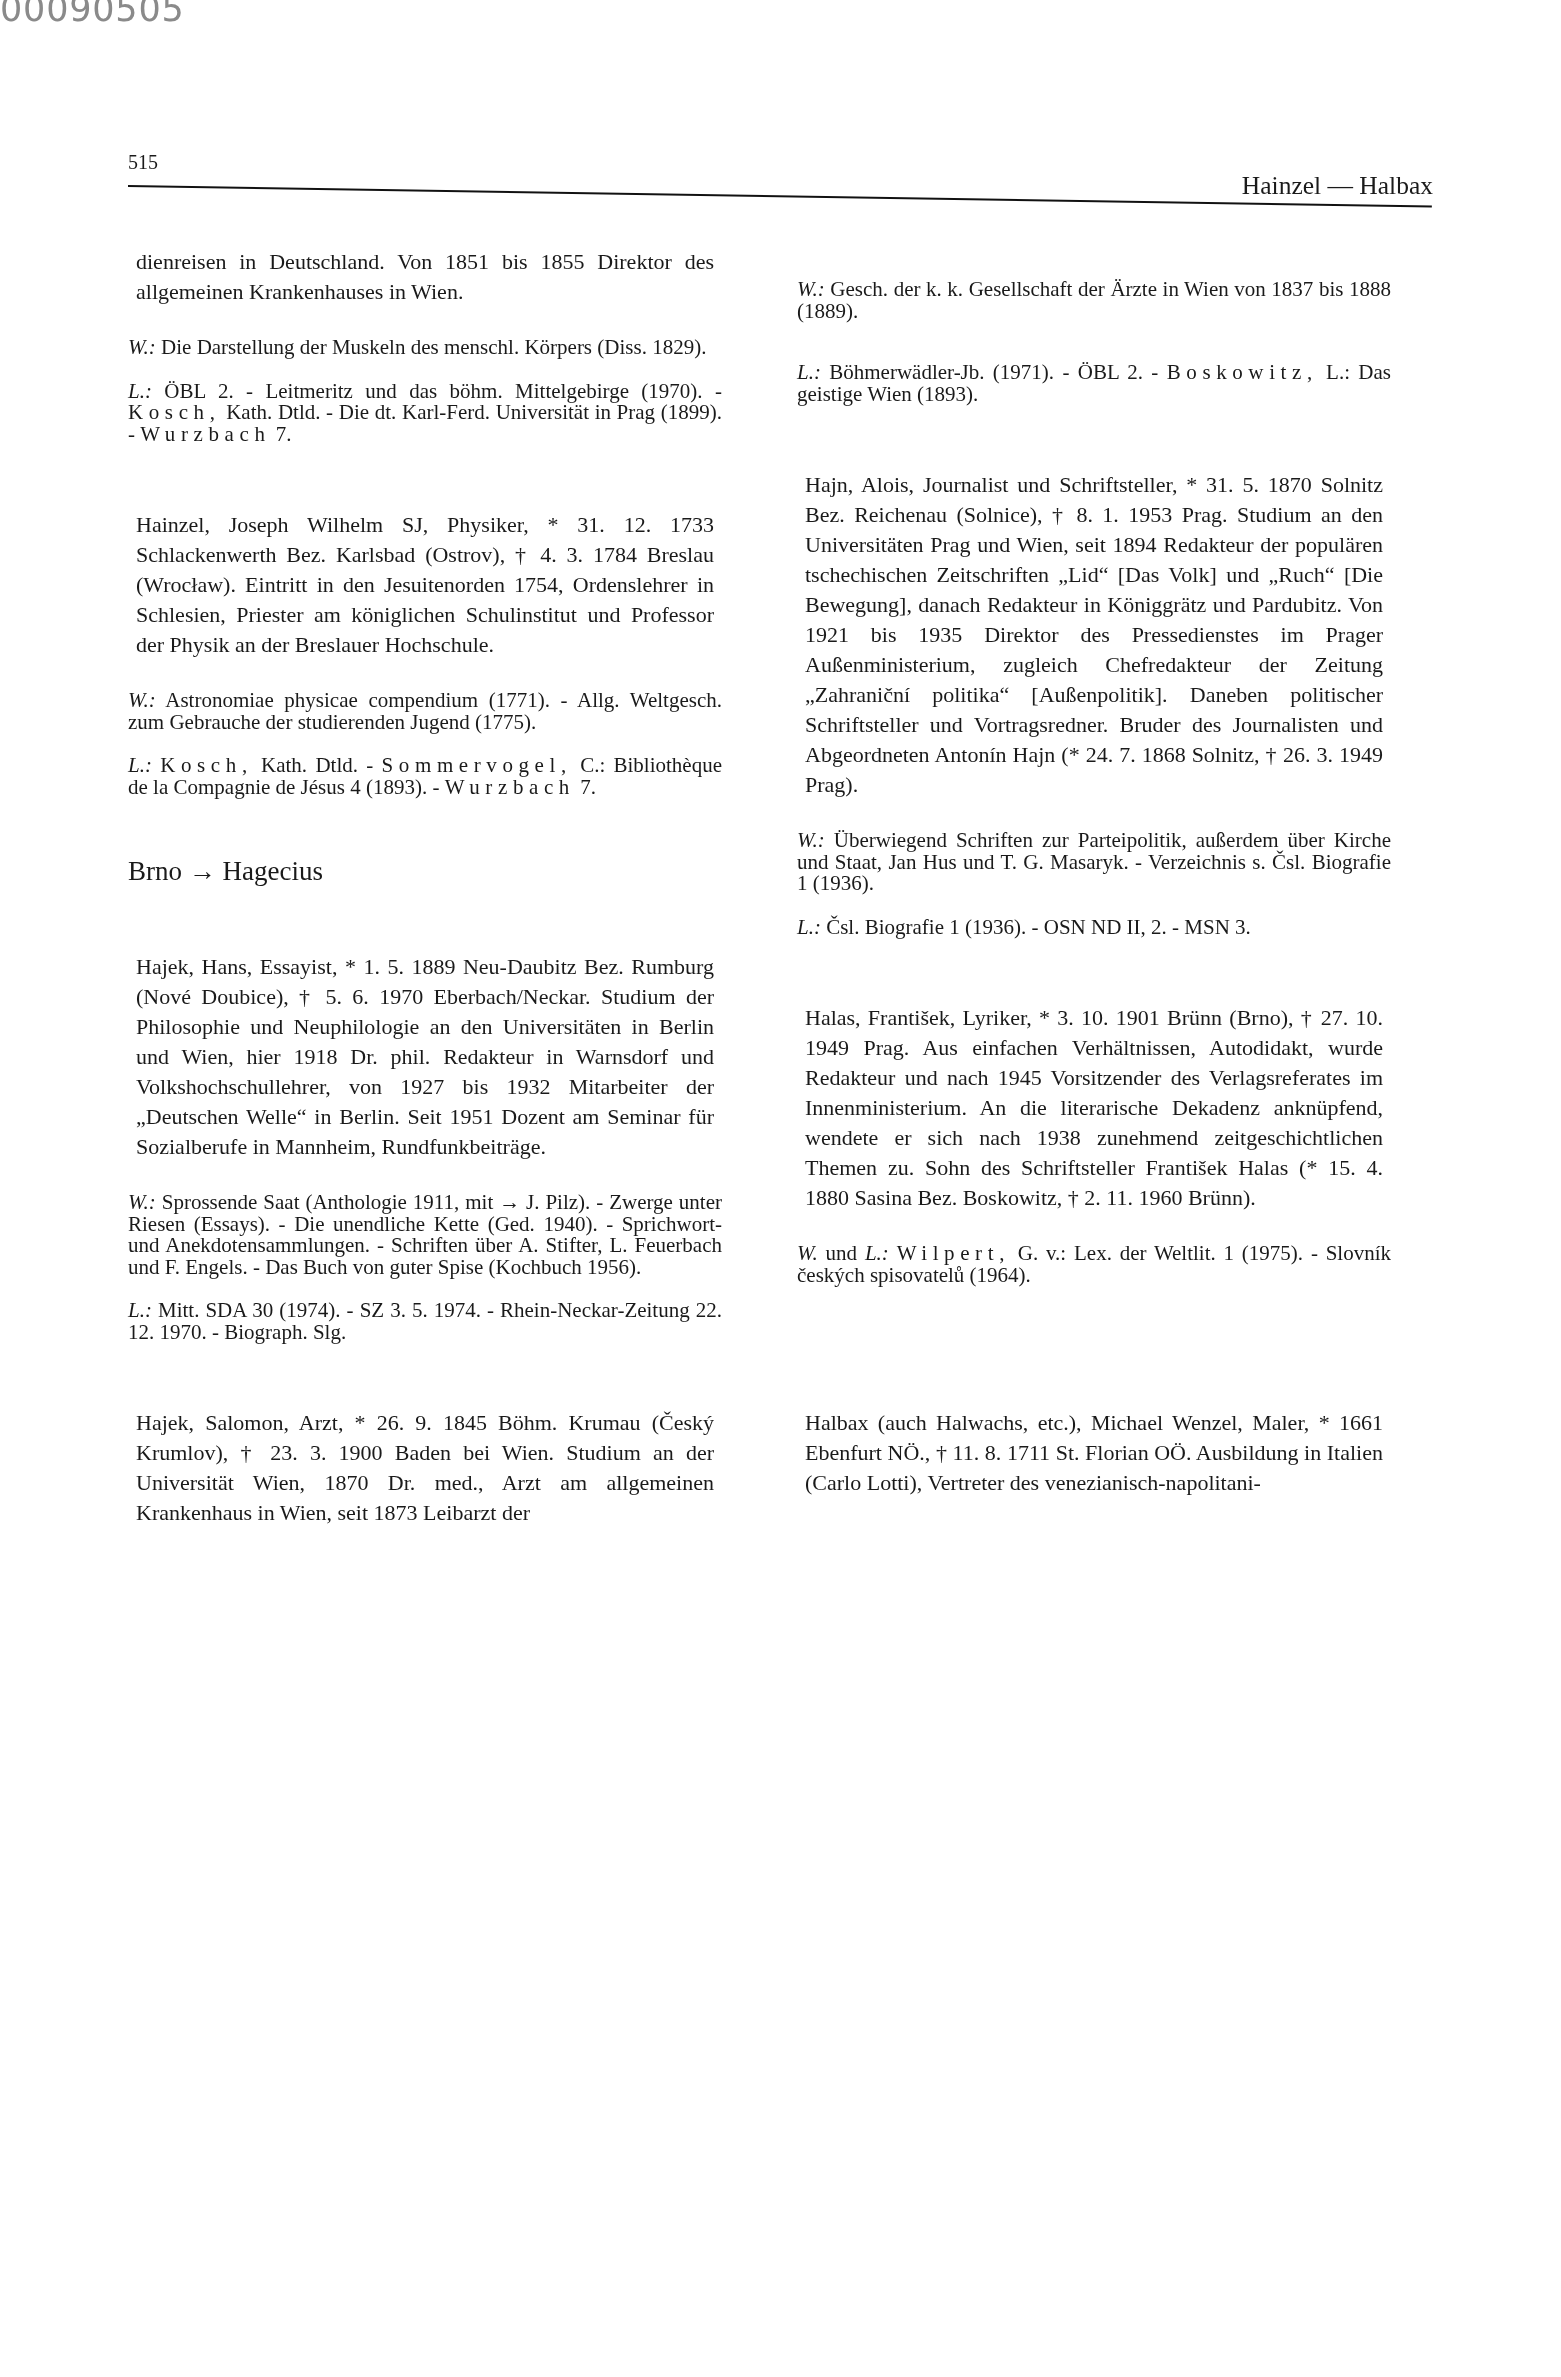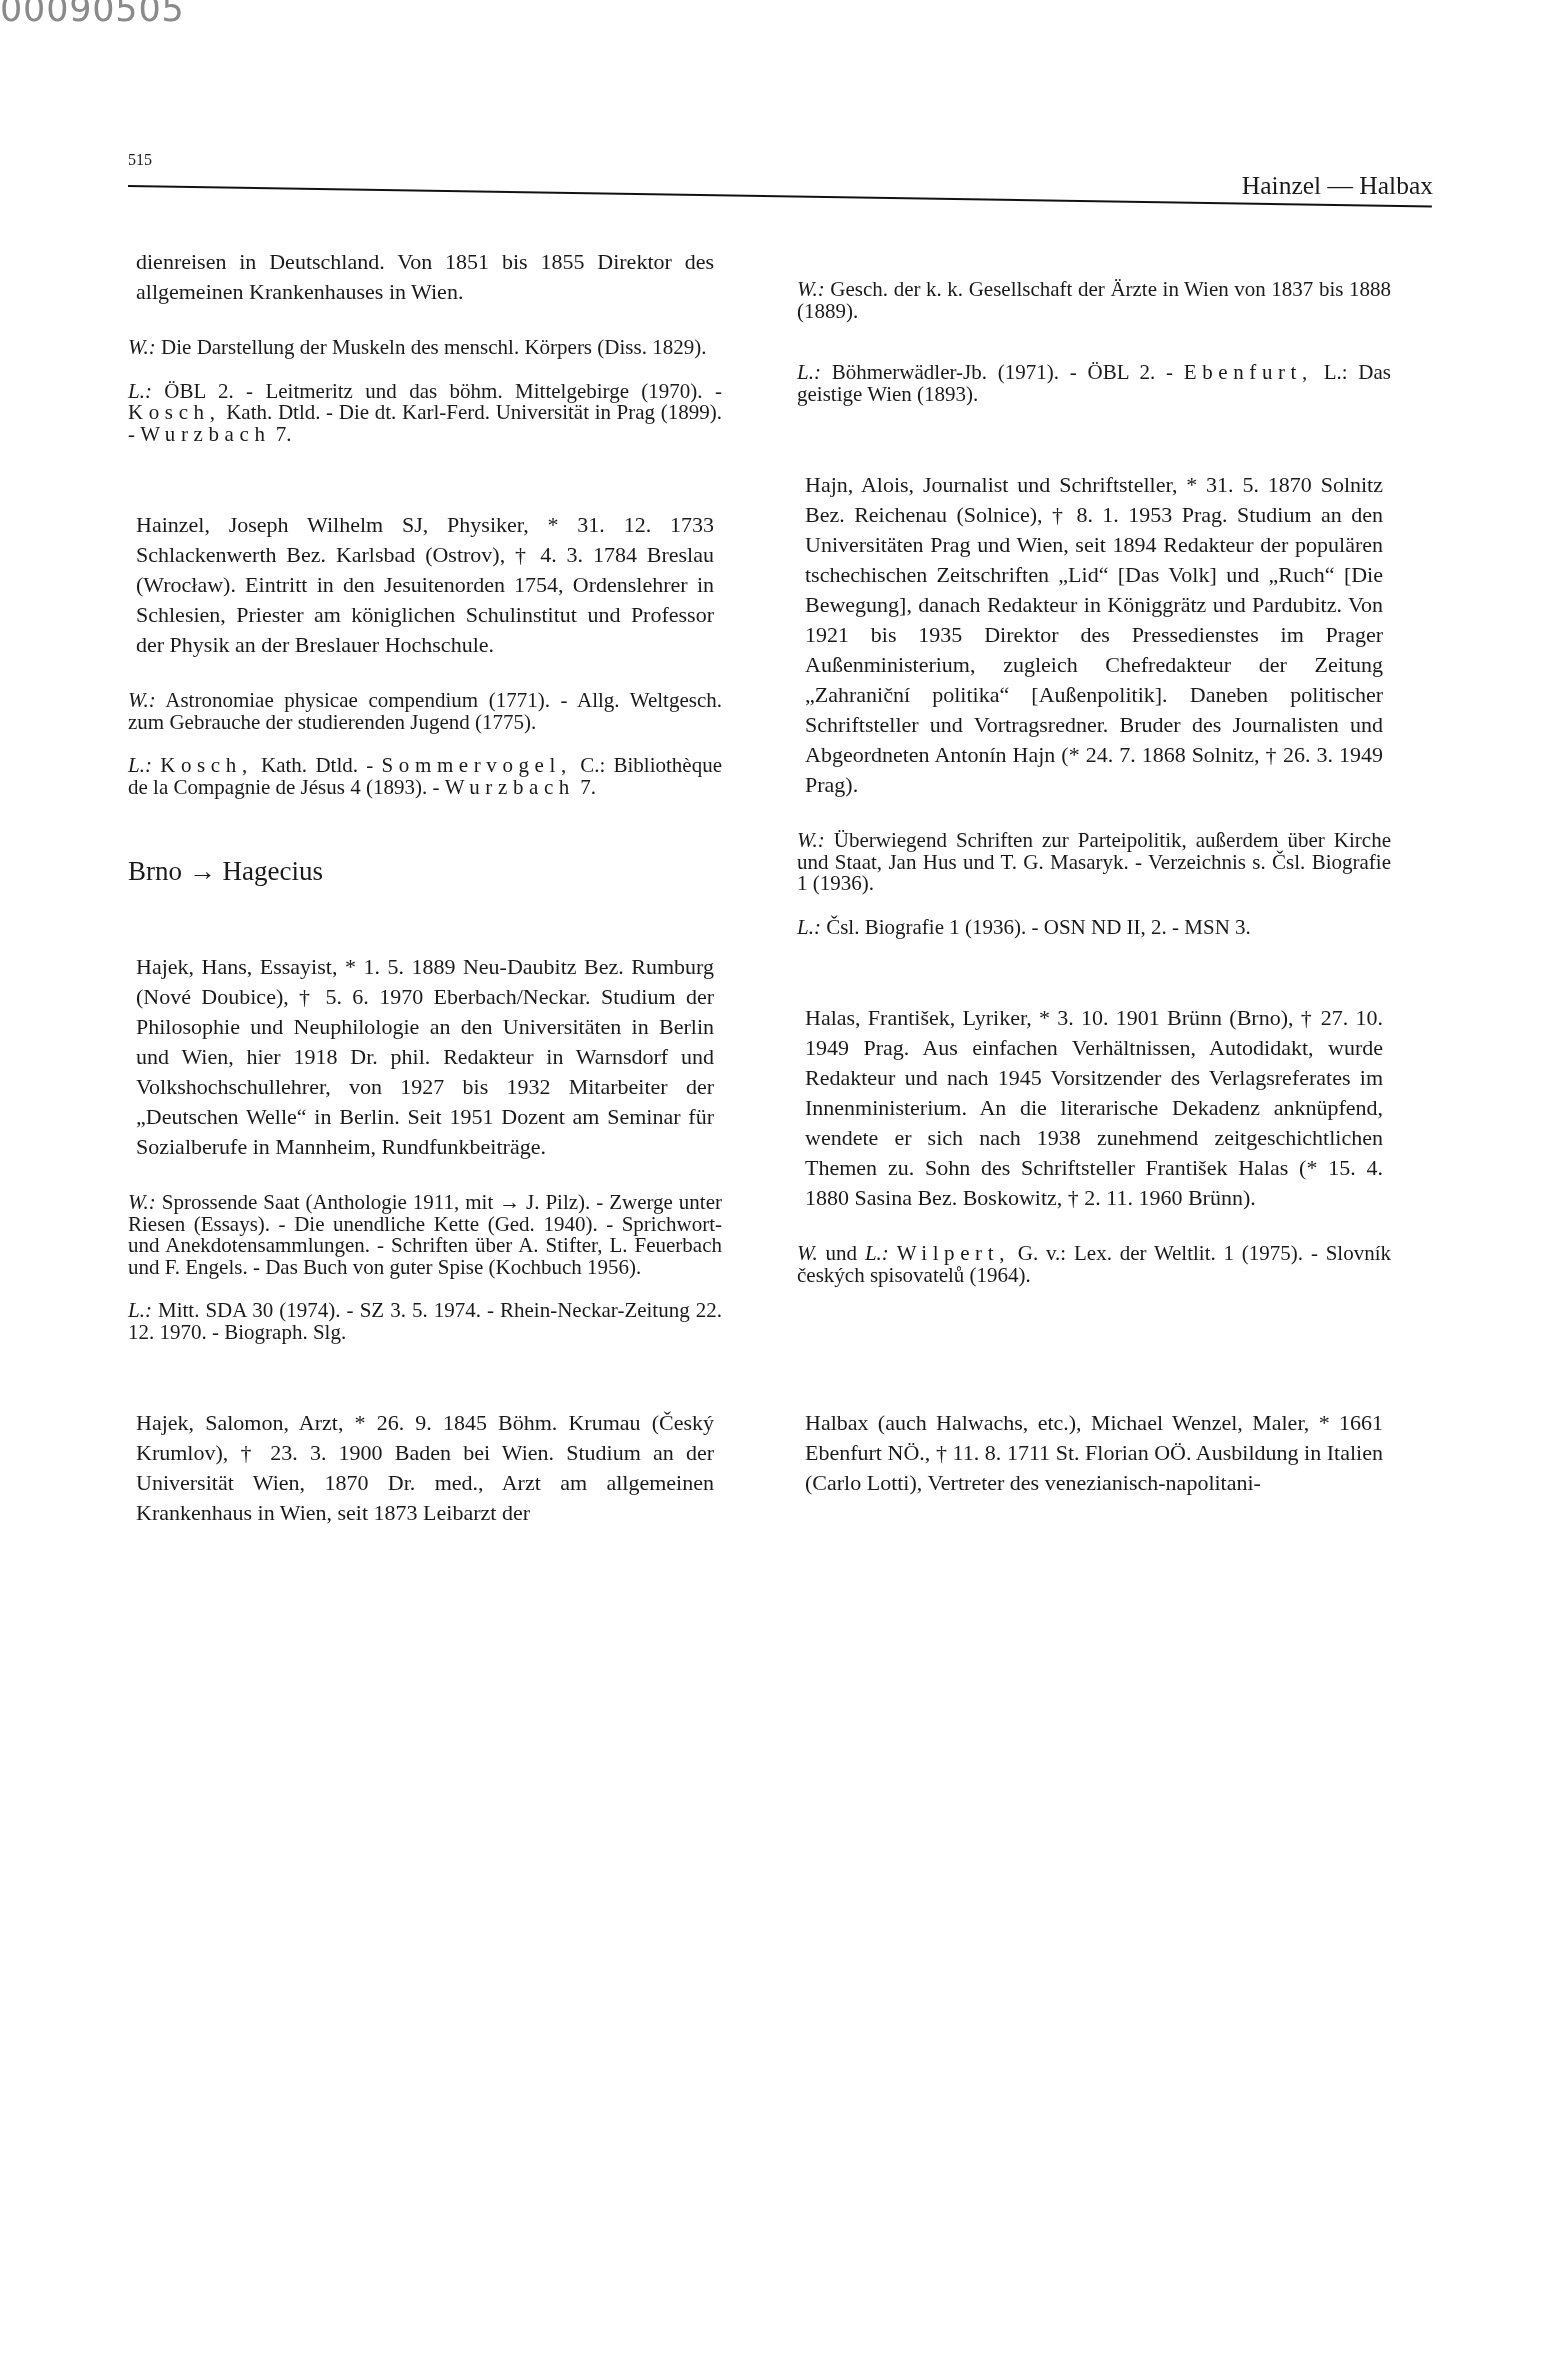--- a/index.html
+++ b/index.html
@@ -8,21 +8,21 @@
     font-family: "DejaVu Serif", "Liberation Serif", serif;
     color: #1a1a1a;
   }
   .watermark {
     position: absolute; left: 0; top: -11px;
     font-family: "DejaVu Sans", "Liberation Sans", sans-serif;
     font-size: 35px; color: #8a8a8a; letter-spacing: 0.8px;
   }
   .page-number {
     position: absolute; left: 128px; top: 151px;
-    font-size: 16px; font-family: "Liberation Serif", serif;
+    font-size: 20px; font-family: "Liberation Serif", serif;
   }
   .running-head {
     position: absolute; right: 128px; top: 171px;
     font-size: 25.5px; font-family: "Liberation Serif", serif;
   }
   .header-rule {
     position: absolute; left: 128px; top: 185px; width: 1304px; height: 2.4px;
     background: #111; transform-origin: left center; transform: rotate(0.9deg);
   }
   .column {
@@ -96,21 +96,21 @@
     <p class="entry-body"><span class="hw">Hajek,</span><span> Salomon, Arzt, * 26. 9. 1845 Böhm. Krumau (Český Krumlov), † 23. 3. 1900 Baden bei Wien. Studium an der Universität Wien, 1870 Dr. med., Arzt am allgemeinen Krankenhaus in Wien, seit 1873 Leibarzt der</span></p>
   </section>
 </div>
 
 <div class="column col-right">
 
   <section>
     <div class="gap-m"></div>
     <p class="ref"><span class="lbl">W.:</span><span> Gesch. der k. k. Gesellschaft der Ärzte in Wien von 1837 bis 1888 (1889).</span></p>
     <div class="gap-m"></div>
-    <p class="ref"><span class="lbl">L.:</span><span> Böhmerwädler-Jb. (1971). - ÖBL 2. - </span><span class="spaced">Ebenfurt,</span><span> L.: Das geistige Wien (1893).</span></p>
+    <p class="ref"><span class="lbl">L.:</span><span> Böhmerwädler-Jb. (1971). - ÖBL 2. - </span><span class="spaced">Boskowitz,</span><span> L.: Das geistige Wien (1893).</span></p>
   </section>
 
   <div class="gap-l"></div>
 
   <section>
     <p class="entry-body"><span class="hw">Hajn,</span><span> Alois, Journalist und Schriftsteller, * 31. 5. 1870 Solnitz Bez. Reichenau (Solnice), † 8. 1. 1953 Prag. Studium an den Universitäten Prag und Wien, seit 1894 Redakteur der populären tschechischen Zeitschriften „Lid“ [Das Volk] und „Ruch“ [Die Bewegung], danach Redakteur in Königgrätz und Pardubitz. Von 1921 bis 1935 Direktor des Pressedienstes im Prager Außenministerium, zugleich Chefredakteur der Zeitung „Zahraniční politika“ [Außenpolitik]. Daneben politischer Schriftsteller und Vortragsredner. Bruder des Journalisten und Abgeordneten Antonín </span><span class="hw">Hajn</span><span> (* 24. 7. 1868 Solnitz, † 26. 3. 1949 Prag).</span></p>
     <div class="gap-s"></div>
     <p class="ref"><span class="lbl">W.:</span><span> Überwiegend Schriften zur Parteipolitik, außerdem über Kirche und Staat, Jan Hus und T. G. Masaryk. - Verzeichnis s. Čsl. Biografie 1 (1936).</span></p>
     <div class="gap-s"></div>
     <p class="ref"><span class="lbl">L.:</span><span> Čsl. Biografie 1 (1936). - OSN ND II, 2. - MSN 3.</span></p>

